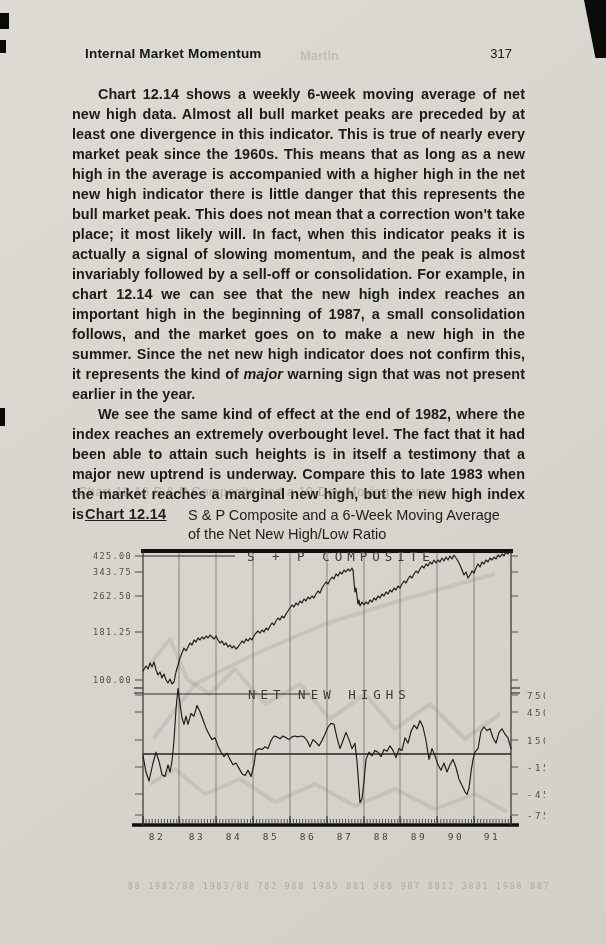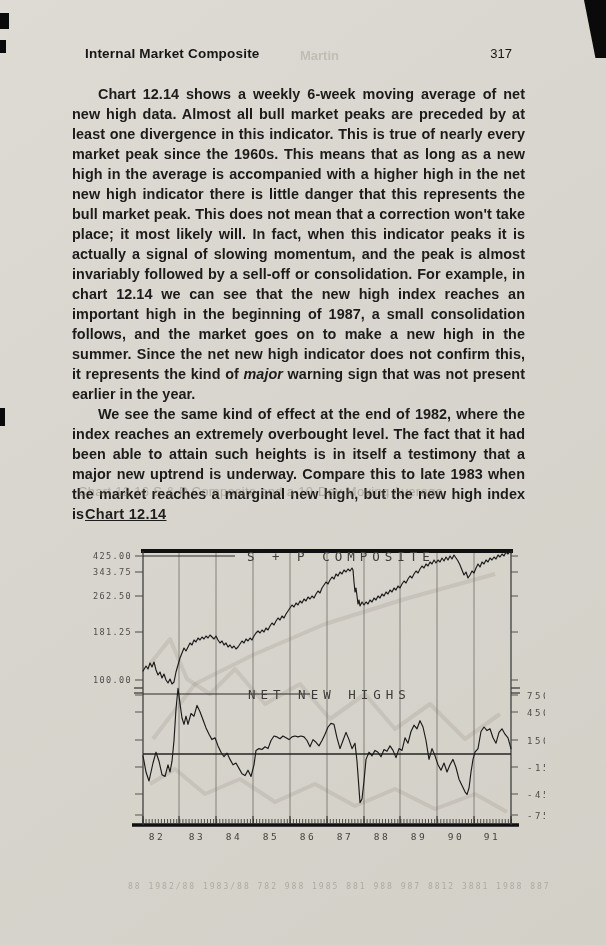--- a/index.html
+++ b/index.html
@@ -56,32 +56,36 @@
 </style>
 </head>
 <body>
 
 <div class="edge-mark" style="left:0;top:13px;width:9px;height:16px;"></div>
 <div class="edge-mark" style="left:0;top:40px;width:6px;height:13px;"></div>
 <div class="edge-mark" style="left:0;top:408px;width:5px;height:18px;"></div>
 <div id="corner-wedge"></div>
 
 <div id="ghost-header">Martin</div>
-<div id="running-head">Internal Market Composite</div>
+<div id="running-head">Internal Market Momentum</div>
 <div id="page-number">317</div>
 
 <div id="body-text">
   <p><span>Chart 12.14 shows a weekly 6-week moving average of net new high data. Almost all bull market peaks are preceded by at least one divergence in this indicator. This is true of nearly every market peak since the 1960s. This means that as long as a new high in the average is accompanied with a higher high in the net new high indicator there is little danger that this represents the bull market peak. This does not mean that a correction won't take place; it most likely will. In fact, when this indicator peaks it is actually a signal of slowing momentum, and the peak is almost invariably followed by a sell-off or consolidation. For example, in chart 12.14 we can see that the new high index reaches an important high in the beginning of 1987, a small consolidation follows, and the market goes on to make a new high in the summer. Since the net new high indicator does not confirm this, it represents the kind of </span><em>major</em><span> warning sign that was not present earlier in the year.</span></p>
   <p>We see the same kind of effect at the end of 1982, where the index reaches an extremely overbought level. The fact that it had been able to attain such heights is in itself a testimony that a major new uptrend is underway. Compare this to late 1983 when the market reaches a marginal new high, but the new high index is</p>
 </div>
 
 <div id="ghost-caption">Chart 12.16    S &amp; P Composite and a 10-Day Moving Average</div>
 
 <div id="chart-caption">
   <div id="caption-label">Chart 12.14</div>
+  <div id="caption-text">
+    <div>S &amp; P Composite and a 6-Week Moving Average</div>
+    <div>of the Net New High/Low Ratio</div>
+  </div>
 </div>
 
 <div id="chart-wrap">
   <svg id="chart-svg" width="470" height="310" viewBox="0 0 470 310">
       <polyline points="78,195 120,140 180,110 250,80 330,55 420,30" fill="none" stroke="rgba(122,115,101,0.16)" stroke-width="4" stroke-linejoin="round"></polyline>
       <polyline points="75,120 95,95 112,135 135,150 160,125 190,160 225,140 255,175 290,150 320,185 355,160 390,195 425,170" fill="none" stroke="rgba(122,115,101,0.16)" stroke-width="4" stroke-linejoin="round"></polyline>
       <polyline points="75,240 100,225 130,250 165,235 200,258 240,240 280,262 320,245 360,265 400,250 432,268" fill="none" stroke="rgba(122,115,101,0.16)" stroke-width="4" stroke-linejoin="round"></polyline>
       <line x1="104" y1="9" x2="104" y2="280" stroke="#6e6c66" stroke-width="0.8"></line>
       <line x1="141" y1="9" x2="141" y2="280" stroke="#6e6c66" stroke-width="0.8"></line>
       <line x1="178" y1="9" x2="178" y2="280" stroke="#6e6c66" stroke-width="0.8"></line>

